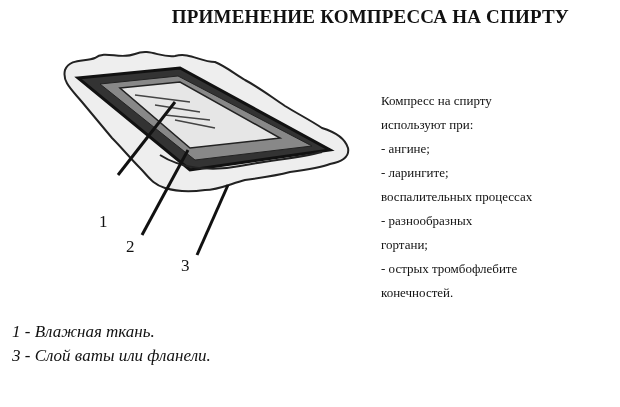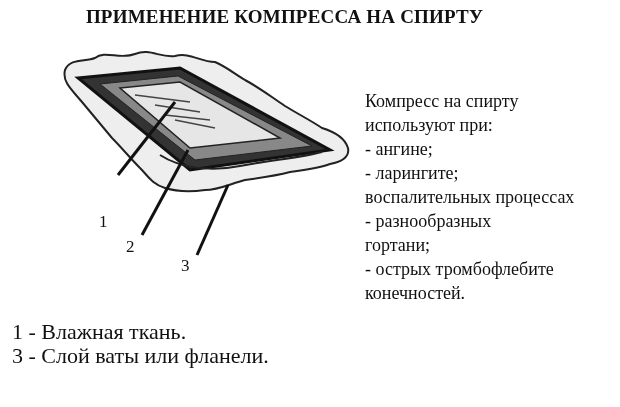--- a/index.html
+++ b/index.html
@@ -1,24 +1,24 @@
 <!DOCTYPE html>
 <html><head>
 <meta charset="utf-8">
 <style>
   html, body { margin: 0; padding: 0; background: #ffffff; }
   body { width: 620px; height: 407px; position: relative; overflow: hidden;
          font-family: "Liberation Serif", "DejaVu Serif", serif; color: #111; }
-  .title { position: absolute; left: 0; top: 6px; width: 569px; text-align: center;
+  .title { position: absolute; left: 0; top: 6px; width: 569px; text-align: right;
            font-weight: bold; font-size: 19px; letter-spacing: 0.2px; }
   .illus { position: absolute; left: 40px; top: 40px; width: 330px; height: 240px; }
   .callout { position: absolute; font-size: 17px; }
-  .uses { position: absolute; left: 365px; top: 89px; font-size: 18px; line-height: 24px; }
+  .uses { position: absolute; left: 381px; top: 89px; font-size: 13px; line-height: 24px; }
   .uses div { white-space: nowrap; }
-  .legend { position: absolute; left: 12px; top: 320px; font-size: 22px; line-height: 24px; }
+  .legend { position: absolute; left: 12px; top: 320px; font-size: 17px; line-height: 24px; font-style: italic; }
   .legend div { white-space: nowrap; }
 </style>
 </head>
 <body>
 
 <div class="title">ПРИМЕНЕНИЕ КОМПРЕССА НА СПИРТУ</div>
 
 <svg class="illus" viewBox="0 0 330 240" xmlns="http://www.w3.org/2000/svg">
 
   <path d="M25,30 C30,18 45,22 55,18 C65,10 80,20 95,14 C110,8 120,18 135,16 C150,12 160,22 175,22 C185,26 195,34 205,40 C220,48 230,56 245,66 C258,74 270,80 282,88 C295,92 305,98 308,108 C310,118 300,122 290,124 C280,128 265,130 250,132 C235,136 220,138 205,140 C190,144 178,150 165,150 C150,152 138,152 125,148 C112,144 108,136 100,128 C90,118 82,108 72,98 C62,86 52,74 42,62 C32,50 22,42 25,30 Z" fill="#eeeeee" stroke="#222" stroke-width="2"></path>

